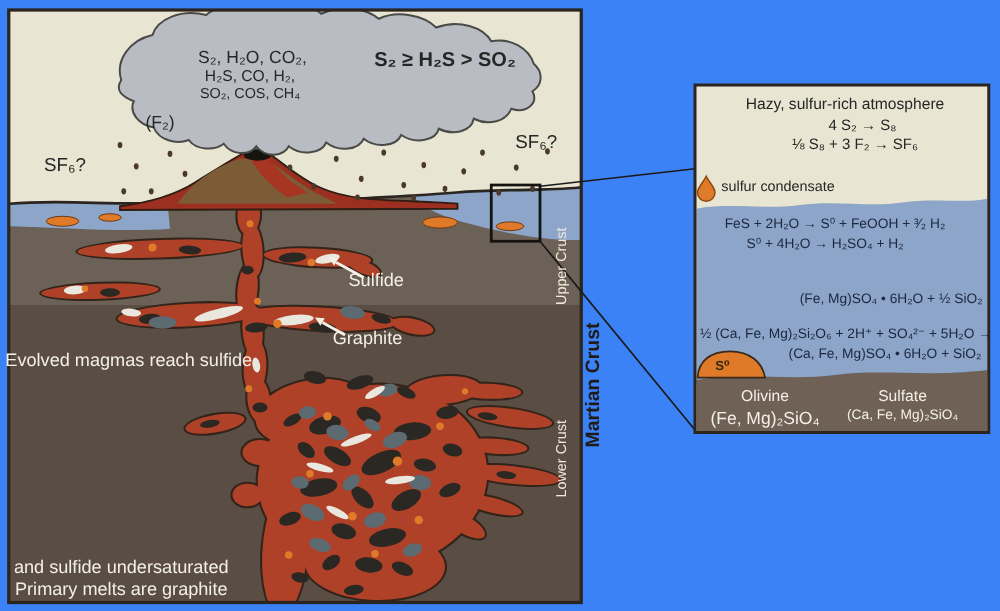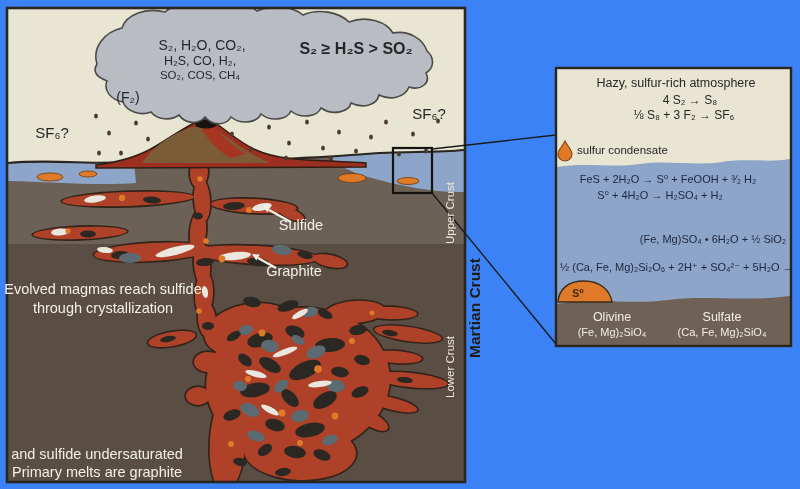--- a/index.html
+++ b/index.html
@@ -266,43 +266,43 @@
   <div class="t cx" style="left:356px;top:40px;font-size:16px;font-weight:600;">S₂ ≥ H₂S &gt; SO₂</div>
 
   <div class="t cx" style="left:52px;top:124px;font-size:15px;">SF₆?</div>
   <div class="t cx" style="left:429px;top:105px;font-size:15px;">SF₆?</div>
 
   <div class="t cx w" style="left:301px;top:217px;font-size:14.5px;">Sulfide</div>
   <div class="t cx w" style="left:294px;top:263px;font-size:14.5px;">Graphite</div>
 
   <div class="t cx w ctr" style="left:103px;top:280px;font-size:14.5px;line-height:19px;">
     <div>Evolved magmas reach sulfide</div>
-    <div>through crystallization</div>
   </div>
 
   <div class="t cx w ctr" style="left:97px;top:445px;font-size:14.5px;line-height:18px;">
     <div>and sulfide undersaturated</div>
     <div>Primary melts are graphite</div>
   </div>
 
   <div class="t vert" style="left:444px;top:174px;height:70px;font-size:11.5px;color:#efe9dc;">Upper Crust</div>
   <div class="t vert" style="left:444px;top:328px;height:70px;font-size:11.5px;color:#efe9dc;">Lower Crust</div>
   <div class="t vert" style="left:466px;top:256px;height:102px;font-size:15.5px;font-weight:600;color:#1f1c18;">Martian Crust</div>
 
   <div class="t cx" style="left:676px;top:76px;font-size:12.5px;">Hazy, sulfur-rich atmosphere</div>
   <div class="t cx" style="left:690px;top:94px;font-size:12px;">4 S₂ → S₈</div>
   <div class="t cx" style="left:684px;top:109px;font-size:12px;">⅛ S₈ + 3 F₂ → SF₆</div>
   <div class="t" style="left:577px;top:144px;font-size:11.5px;">sulfur condensate</div>
 
   <div class="t cx navy" style="left:668px;top:173px;font-size:11px;">FeS + 2H₂O → S⁰ + FeOOH + ³⁄₂ H₂</div>
   <div class="t cx navy" style="left:660px;top:189px;font-size:11px;">S⁰ + 4H₂O → H₂SO₄ + H₂</div>
   <div class="t navy" style="right:14px;top:233px;font-size:11px;">(Fe, Mg)SO₄ • 6H₂O + ½ SiO₂</div>
   <div class="t navy" style="left:560px;top:261px;font-size:11px;">½ (Ca, Fe, Mg)₂Si₂O₆ + 2H⁺ + SO₄²⁻ + 5H₂O →</div>
+  <div class="t navy" style="right:15px;top:277px;font-size:11px;">(Ca, Fe, Mg)SO₄ • 6H₂O + SiO₂</div>
 
   <div class="t cx" style="left:578px;top:287px;font-size:10.5px;color:#3a2a10;font-weight:600;">S⁰</div>
 
   <div class="t cx w" style="left:612px;top:310px;font-size:12.5px;">Olivine</div>
-  <div class="t cx w" style="left:612px;top:326px;font-size:11px;">(Fe, Mg)₂SiO₄</div>
+  <div class="t cx w" style="left:612px;top:326px;font-size:14px;">(Fe, Mg)₂SiO₄</div>
   <div class="t cx w" style="left:722px;top:310px;font-size:12.5px;">Sulfate</div>
   <div class="t cx w" style="left:722px;top:326px;font-size:11px;">(Ca, Fe, Mg)₂SiO₄</div>
 
 
 </div>
 
 </body></html>

